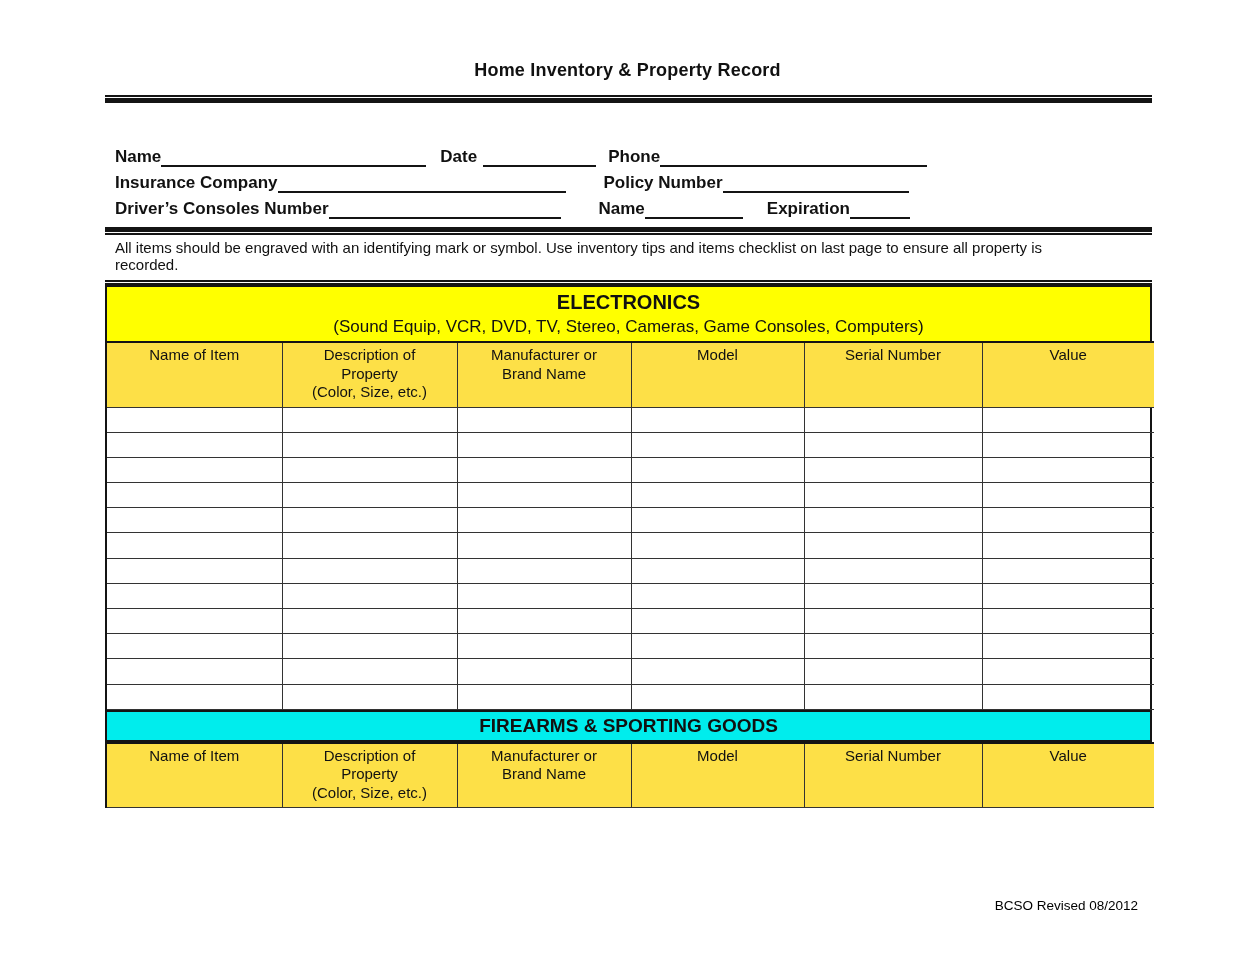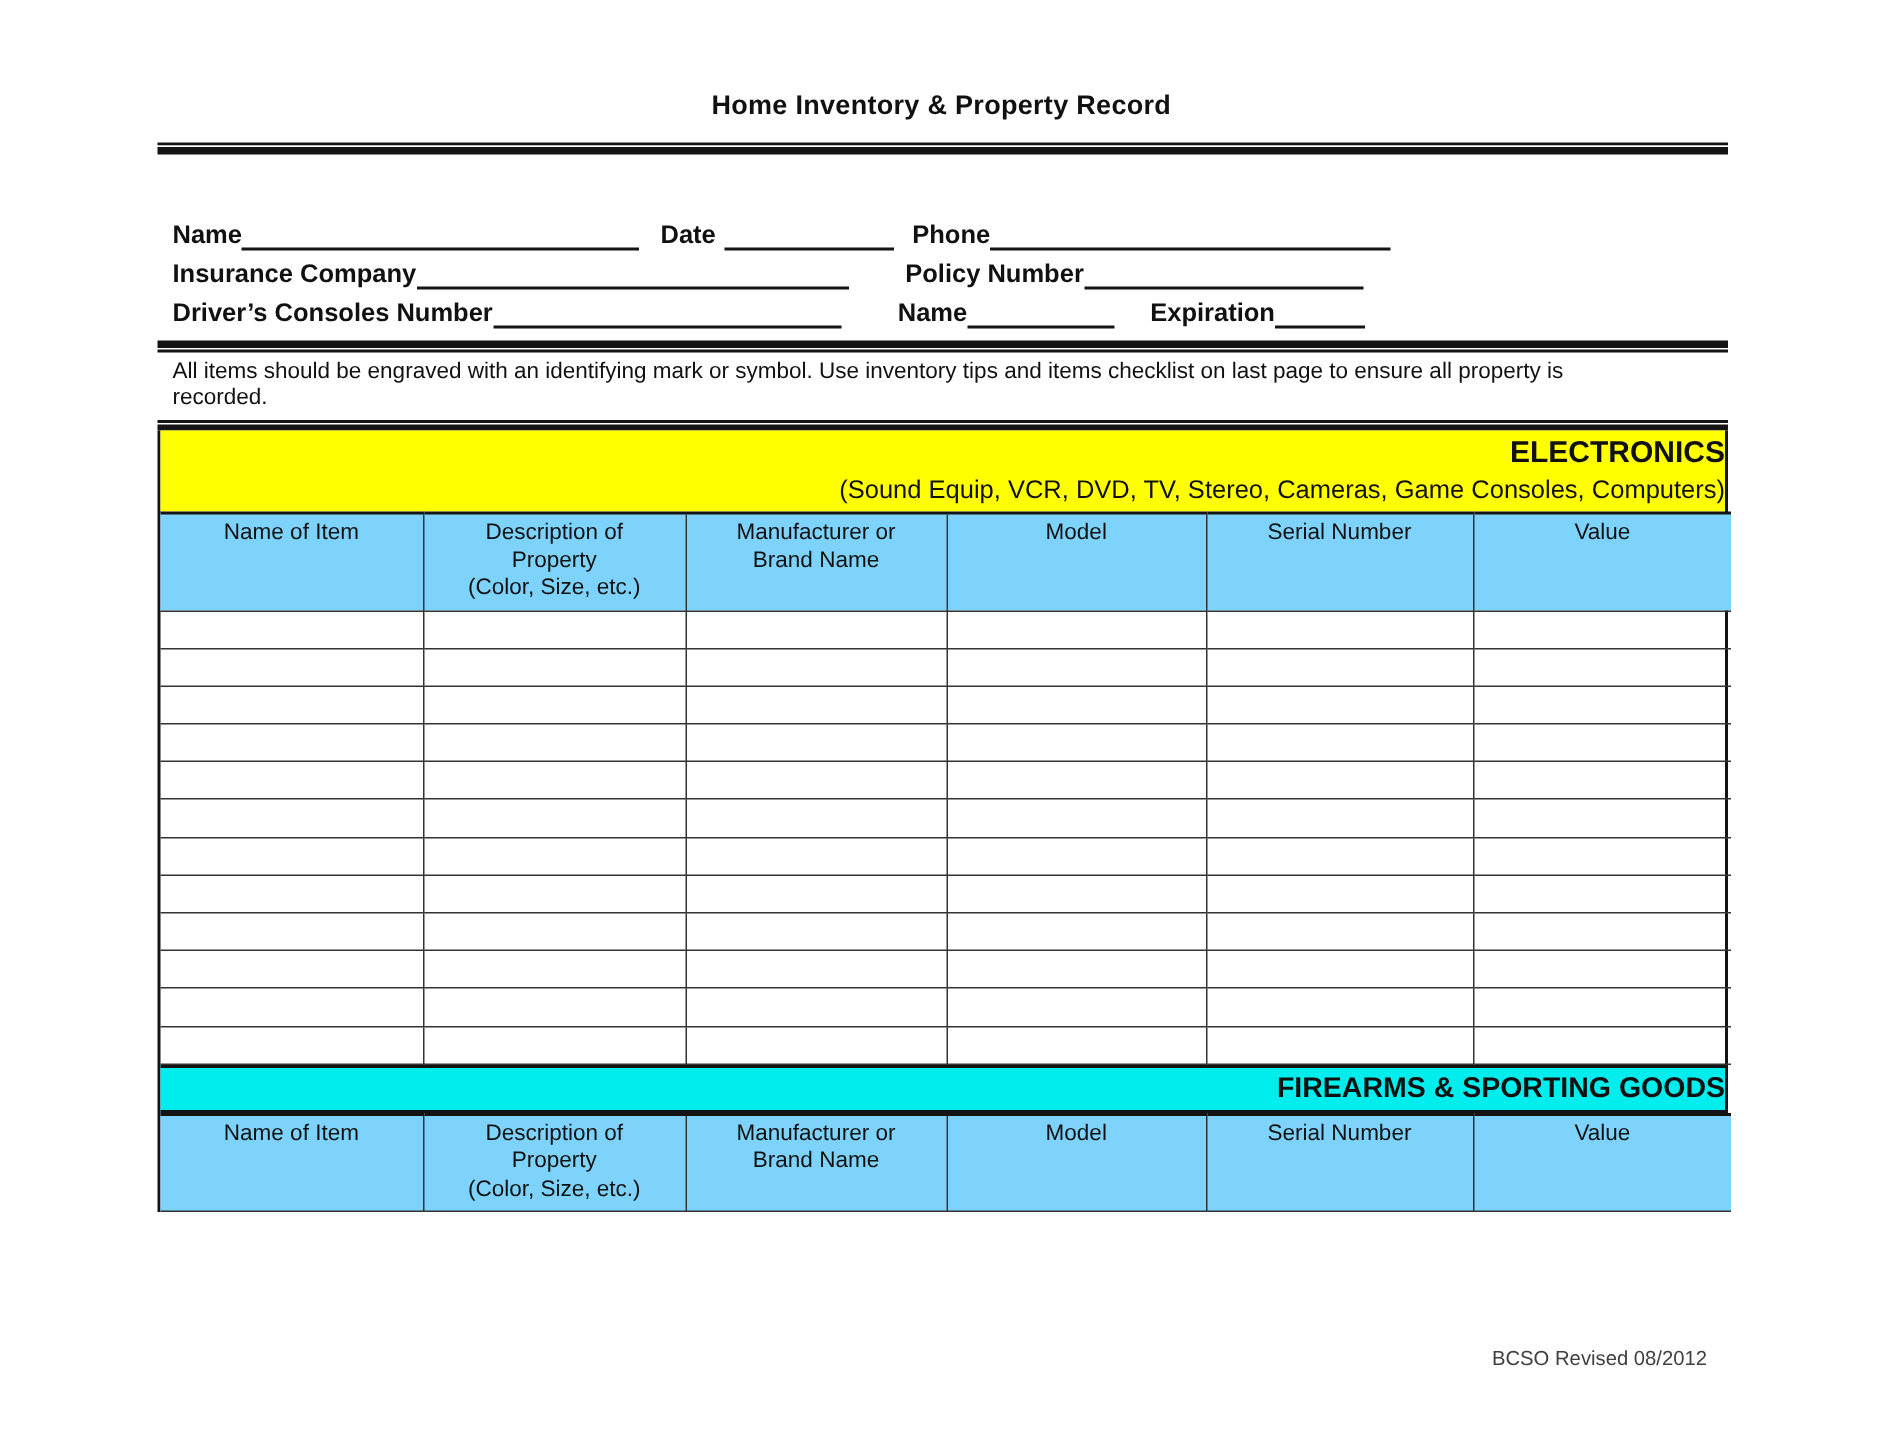--- a/index.html
+++ b/index.html
@@ -64,21 +64,21 @@
     line-height: 16.5px;
     padding: 5px 6px 7px 10px;
     white-space: pre-line;
   }
 
   
   .grid-block {
     border-left: 2px solid #141414;
     border-right: 2px solid #141414;
   }
-  .banner { text-align: right; }
+  .banner { text-align: center; }
   .banner-title { font-size: 20px; font-weight: bold; line-height: 26px; }
   .banner-sub   { font-size: 17px; font-weight: normal; line-height: 23px; padding-bottom: 3px; }
   .banner-yellow { padding-top: 2px; }
   .banner-cyan {
     font-size: 19px; font-weight: bold;
     line-height: 28px;
     border-top: 2px solid #141414;
     border-bottom: 2px solid #141414;
   }
   table {
@@ -91,29 +91,29 @@
   th:last-child,  td:last-child  { border-right: none; }
   thead th { border-top: 2px solid #141414; }
   th {
     font-size: 15px;
     font-weight: normal;
     line-height: 18.5px;
     vertical-align: top;
     text-align: center;
     padding: 3px 2px 5px;
     white-space: pre-line;
-    background: #7dd3fc;
+    background: #fde047;
   }
   td.empty-cell { height: 25.2px; }
   .footer-note {
     position: absolute;
     top: 898px;
     right: 117px;
     font-size: 13.5px;
-    color: #404040;
+    color: #000000;
   }
 </style>
 </head>
 <body>
 
 <h1 class="page-title">Home Inventory &amp; Property Record</h1>
 
 <div class="content">
   <div class="sep sep-1">
     <div class="thin"></div>

